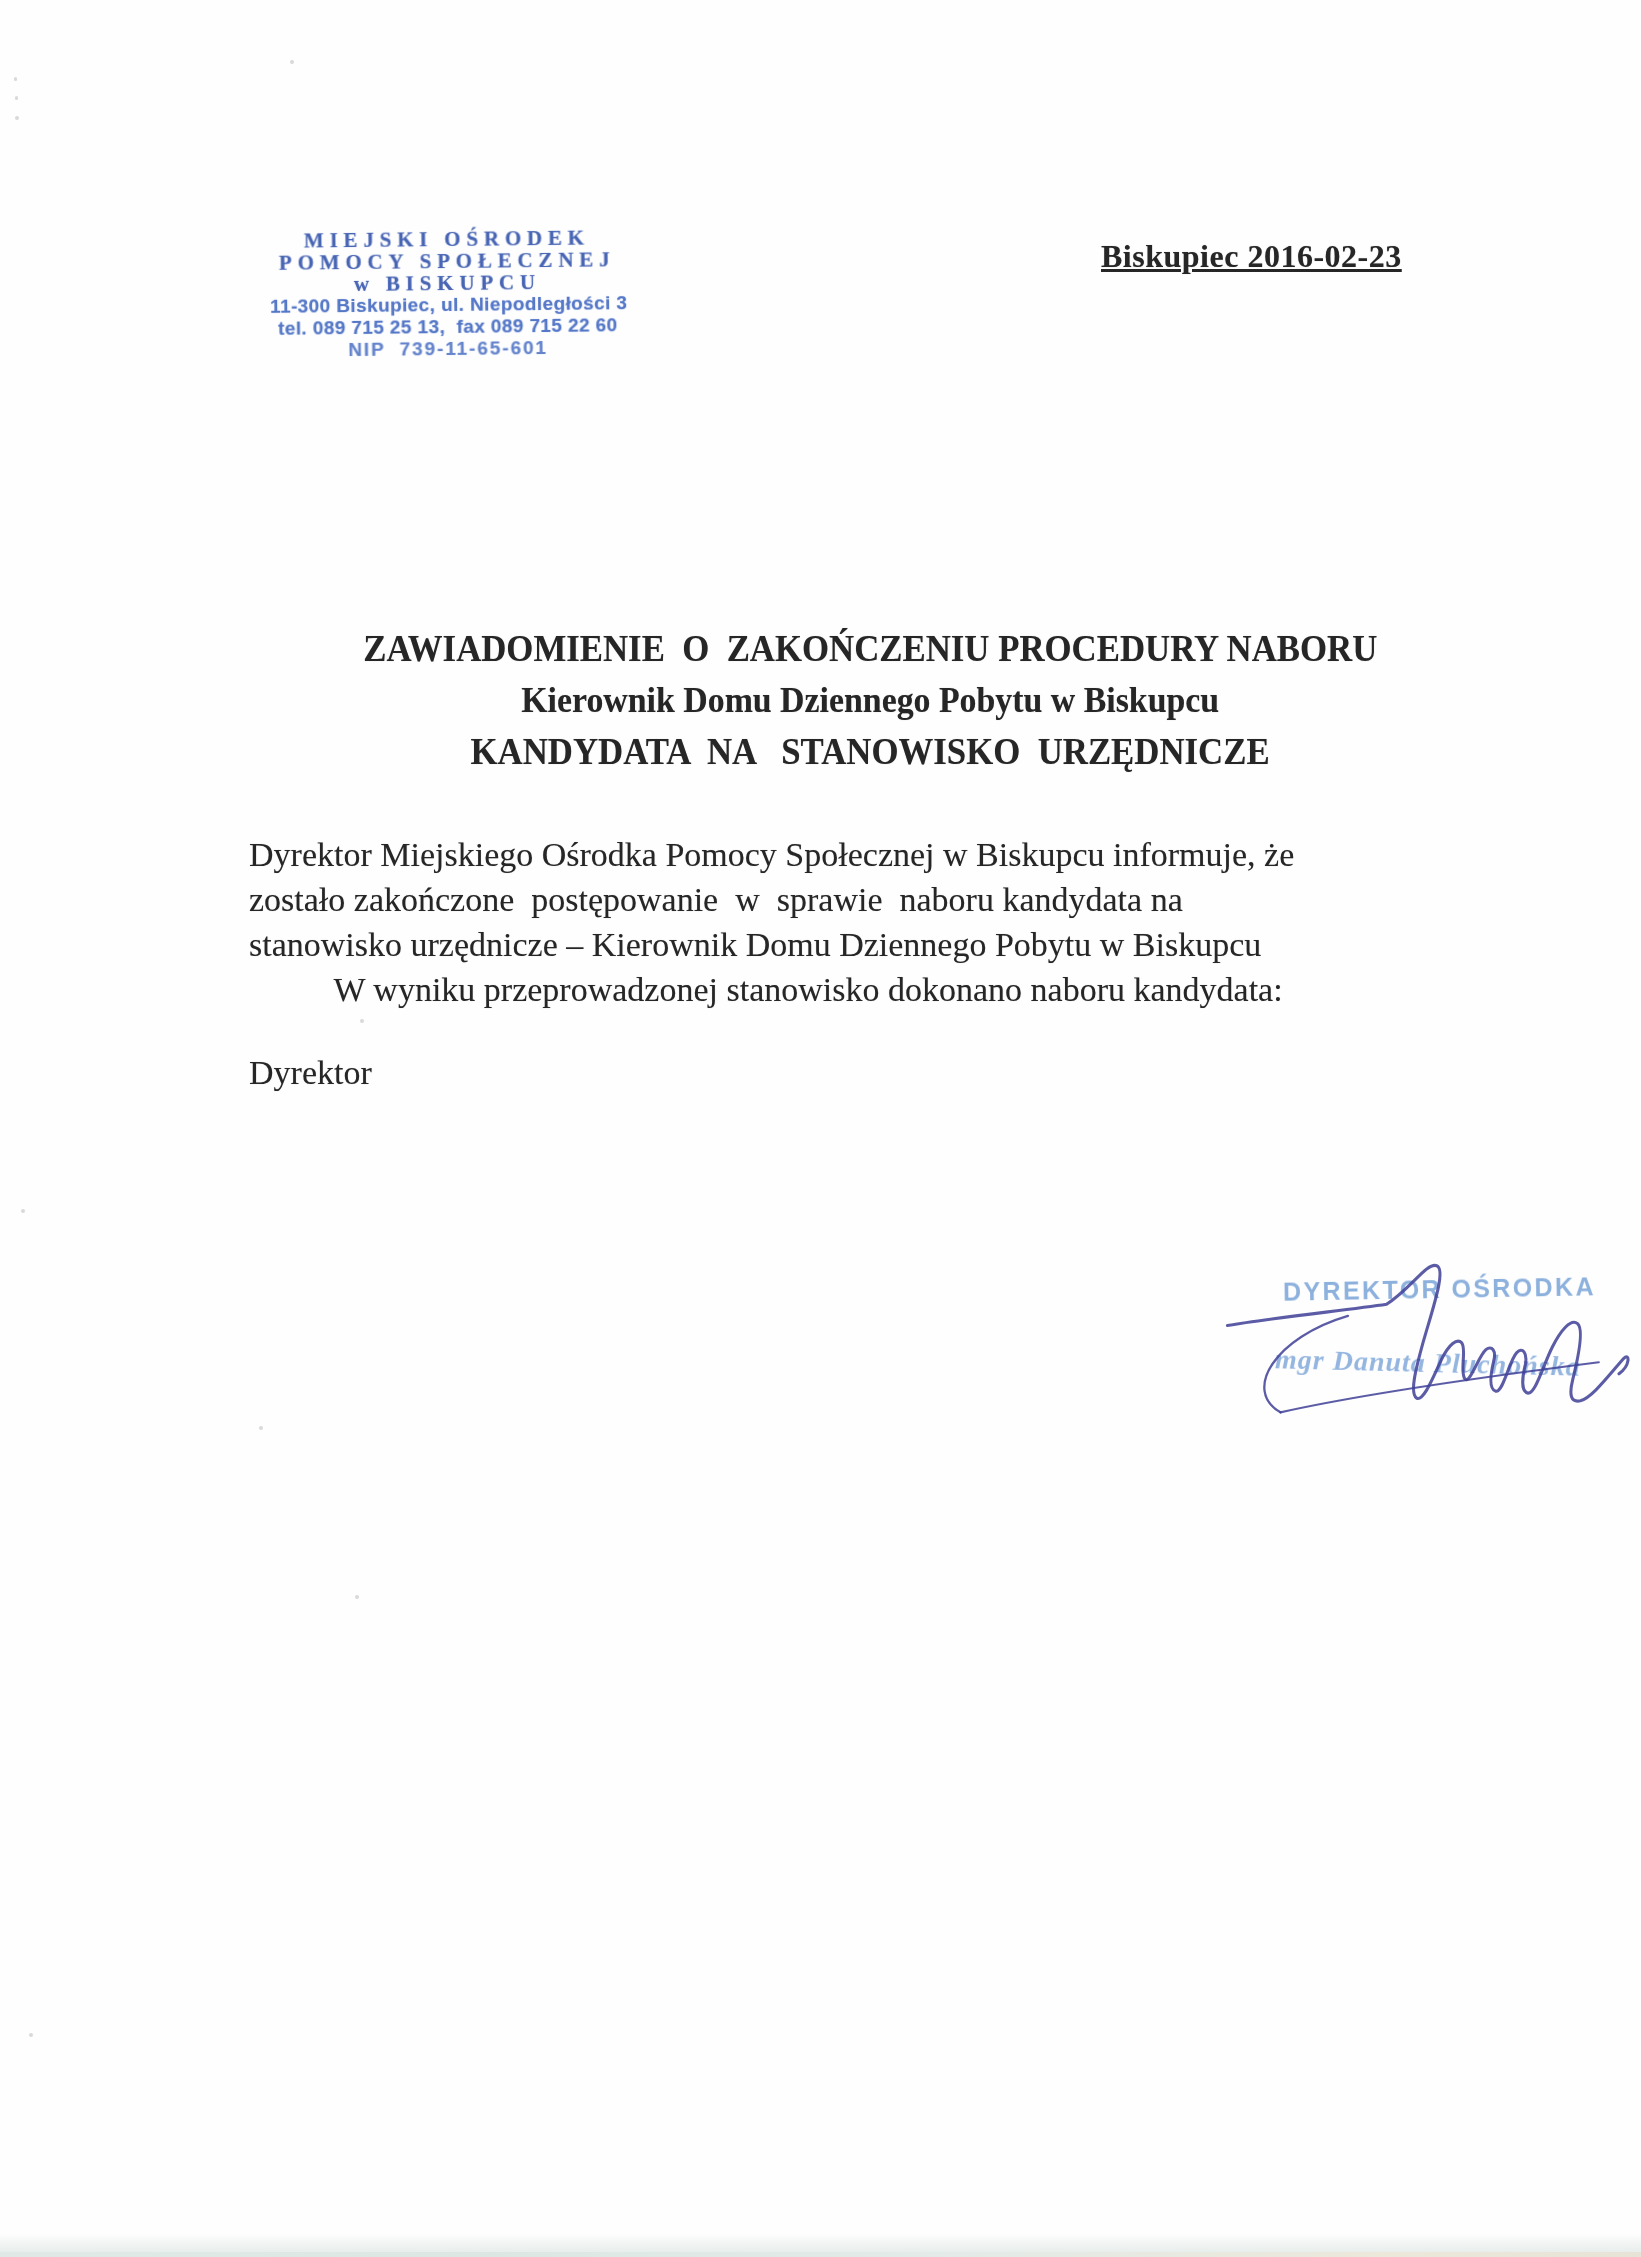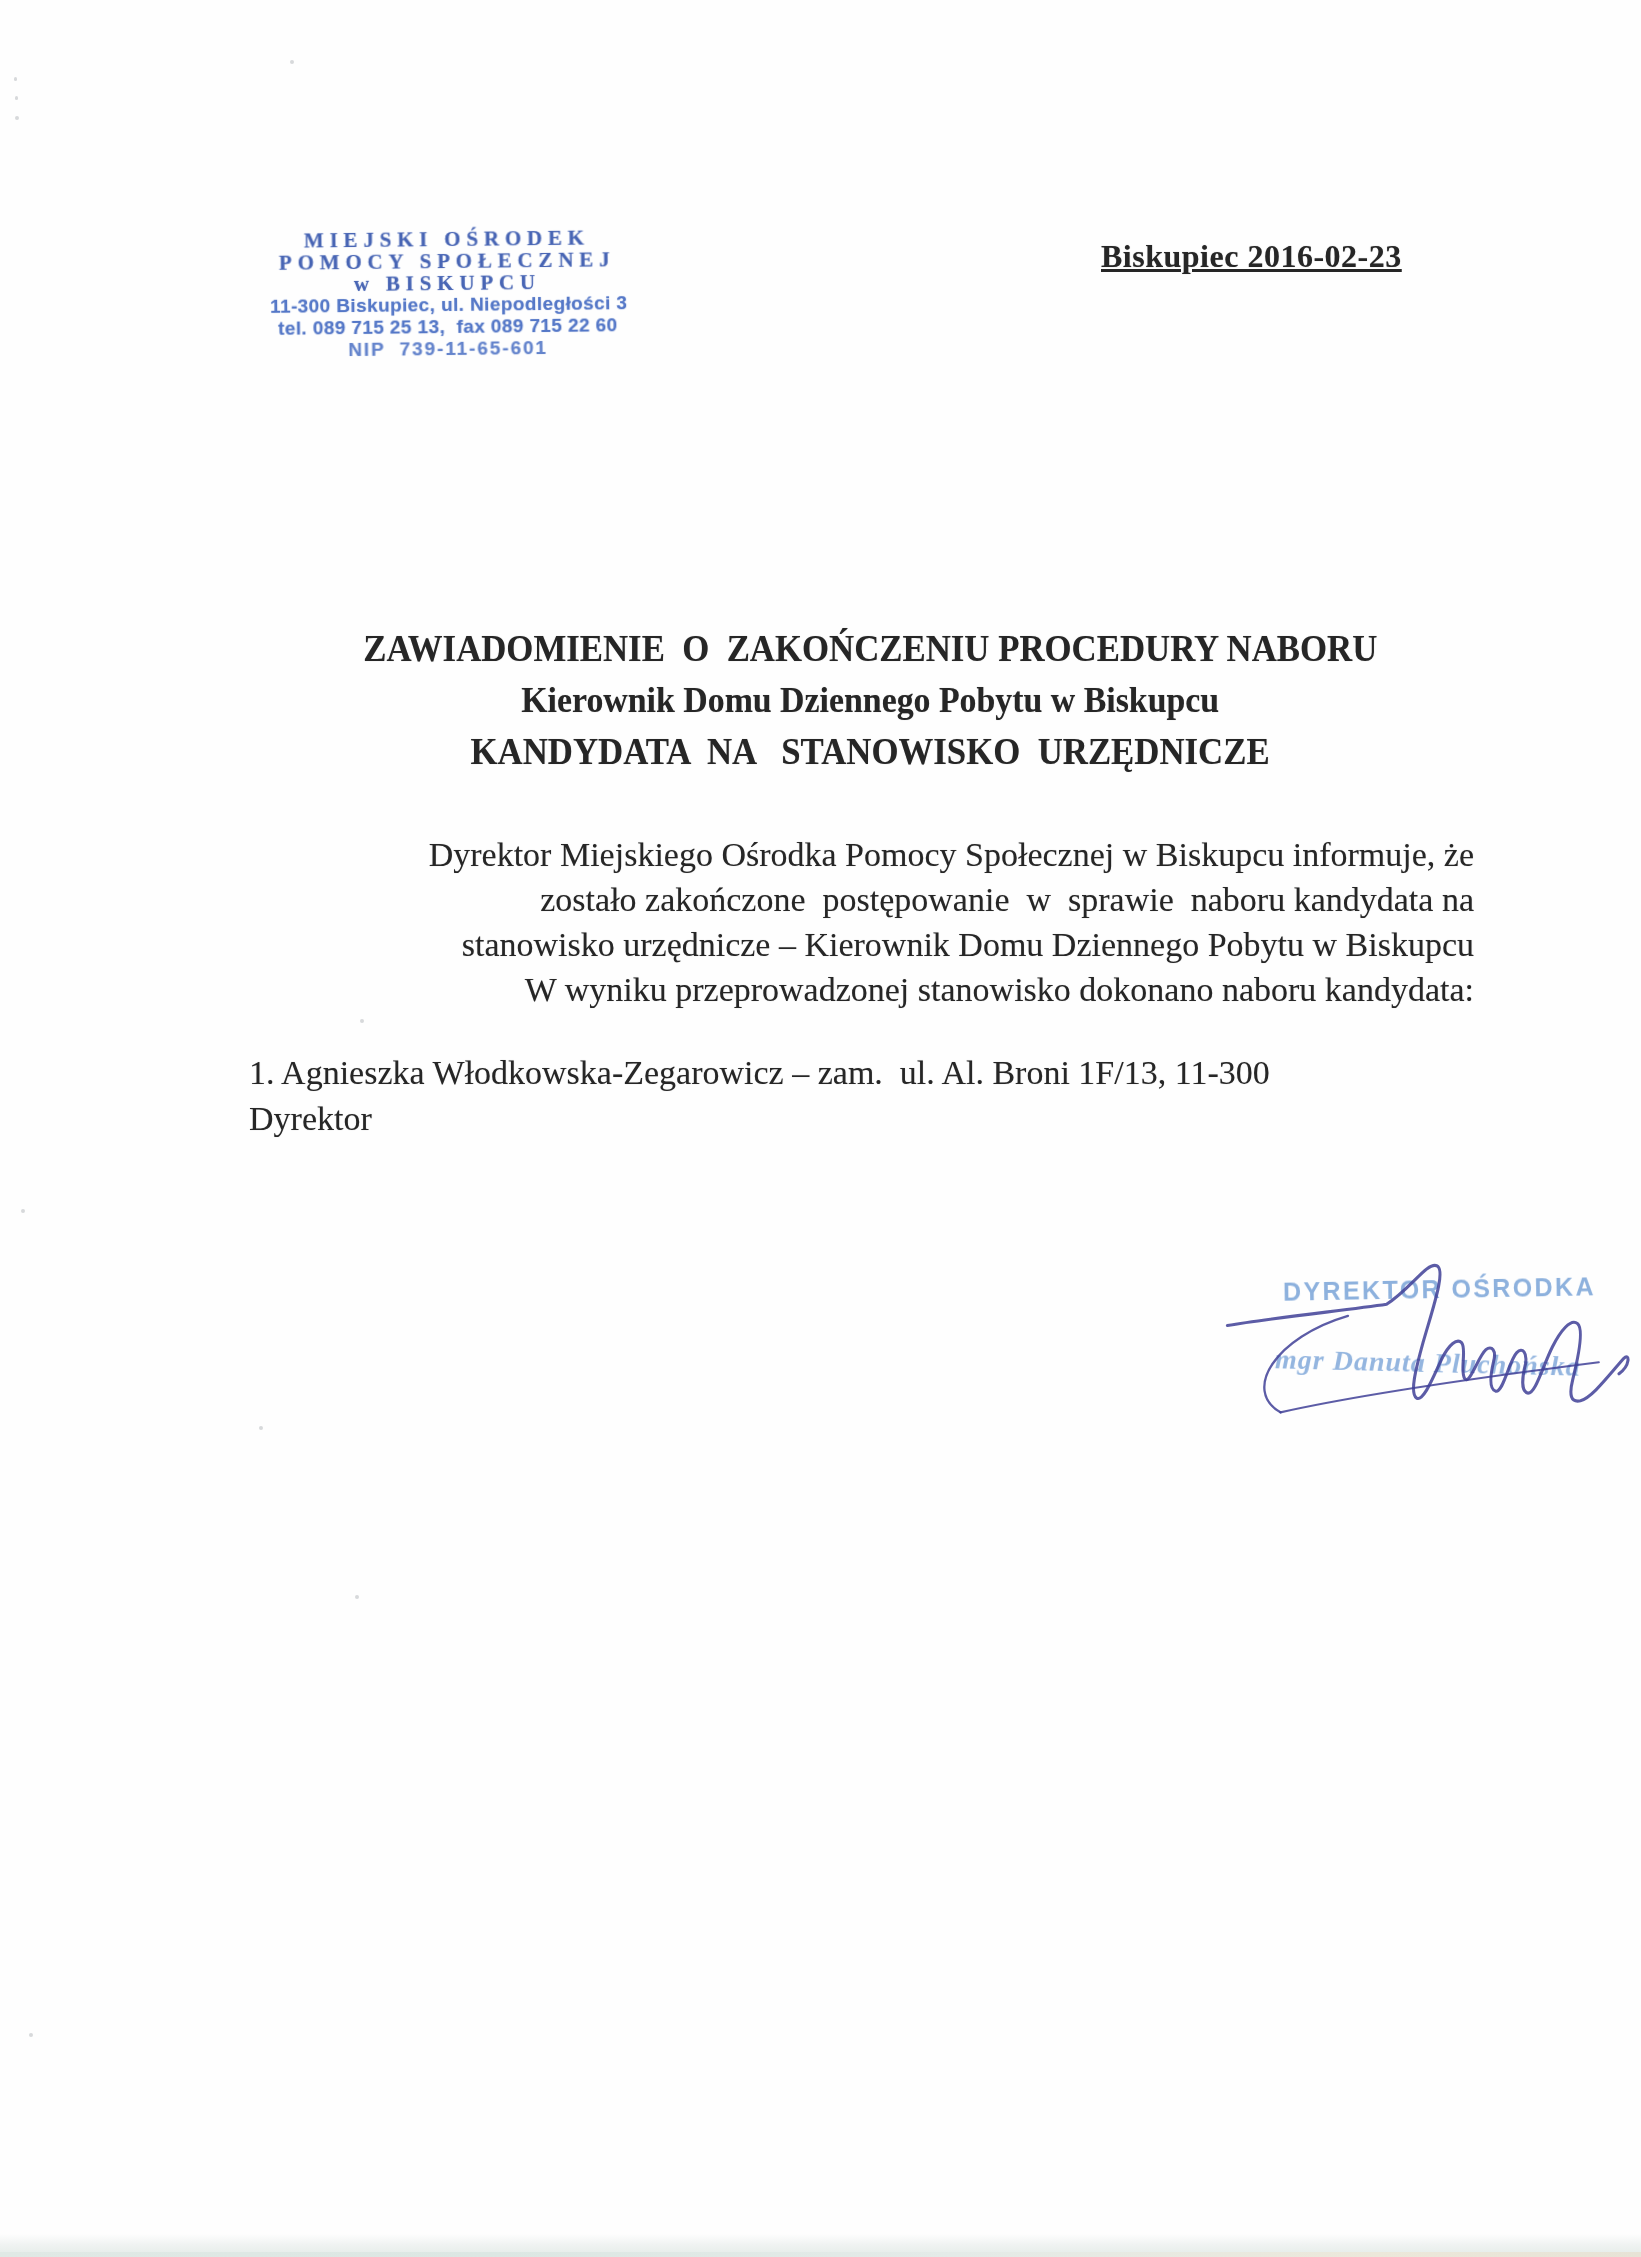--- a/index.html
+++ b/index.html
@@ -74,23 +74,22 @@
     display: inline-block;
     font-weight: bold; font-size: 37px;
     transform: scaleX(0.94);
     transform-origin: center;
     text-shadow: 0 0 1px rgba(30,30,30,.3);
   }
   .doc-title .t-line3 .t-inner { font-size: 36px; }
 
   
   .body-par {
-    position: absolute; left: 257px; top: 832px; width: 1217px;
-    color: var(--text-ink);
-    text-align: right;
+    position: absolute; left: 249px; top: 832px; width: 1217px;
+    color: var(--text-ink);
   }
   .b-line {
     font-size: 34px; line-height: 45px;
     text-shadow: 0 0 1px rgba(30,30,30,.28);
   }
 
   
   .candidate {
     position: absolute; left: 249px; top: 1050px; width: 1217px;
     color: var(--text-ink);
@@ -180,21 +179,20 @@
   </div>
 
   <div class="body-par">
     <div class="b-line pre">Dyrektor Miejskiego Ośrodka Pomocy Społecznej w Biskupcu informuje, że</div>
     <div class="b-line pre">zostało zakończone  postępowanie  w  sprawie  naboru kandydata na</div>
     <div class="b-line pre">stanowisko urzędnicze – Kierownik Domu Dziennego Pobytu w Biskupcu</div>
     <div class="b-line pre">          W wyniku przeprowadzonej stanowisko dokonano naboru kandydata:</div>
   </div>
 
   <div class="candidate">
-    <div class="b-line pre">1. Agnieszka Włodkowska-Zegarowicz – zam.  ul. Al. Broni 1F/13, 11-300</div>
     <div class="b-line pre">Dyrektor</div>
   </div>
 
   <div class="sig-block">
     <div class="dir-stamp-title">DYREKTOR OŚRODKA</div>
     <div class="dir-stamp-name">mgr Danuta Pluchońska</div>
     <svg class="sig-ink" viewBox="0 0 480 215" xmlns="http://www.w3.org/2000/svg">
 
       <path d="M 170,68 C 95,90 60,145 100,168" stroke-width="2.4"></path>
 

